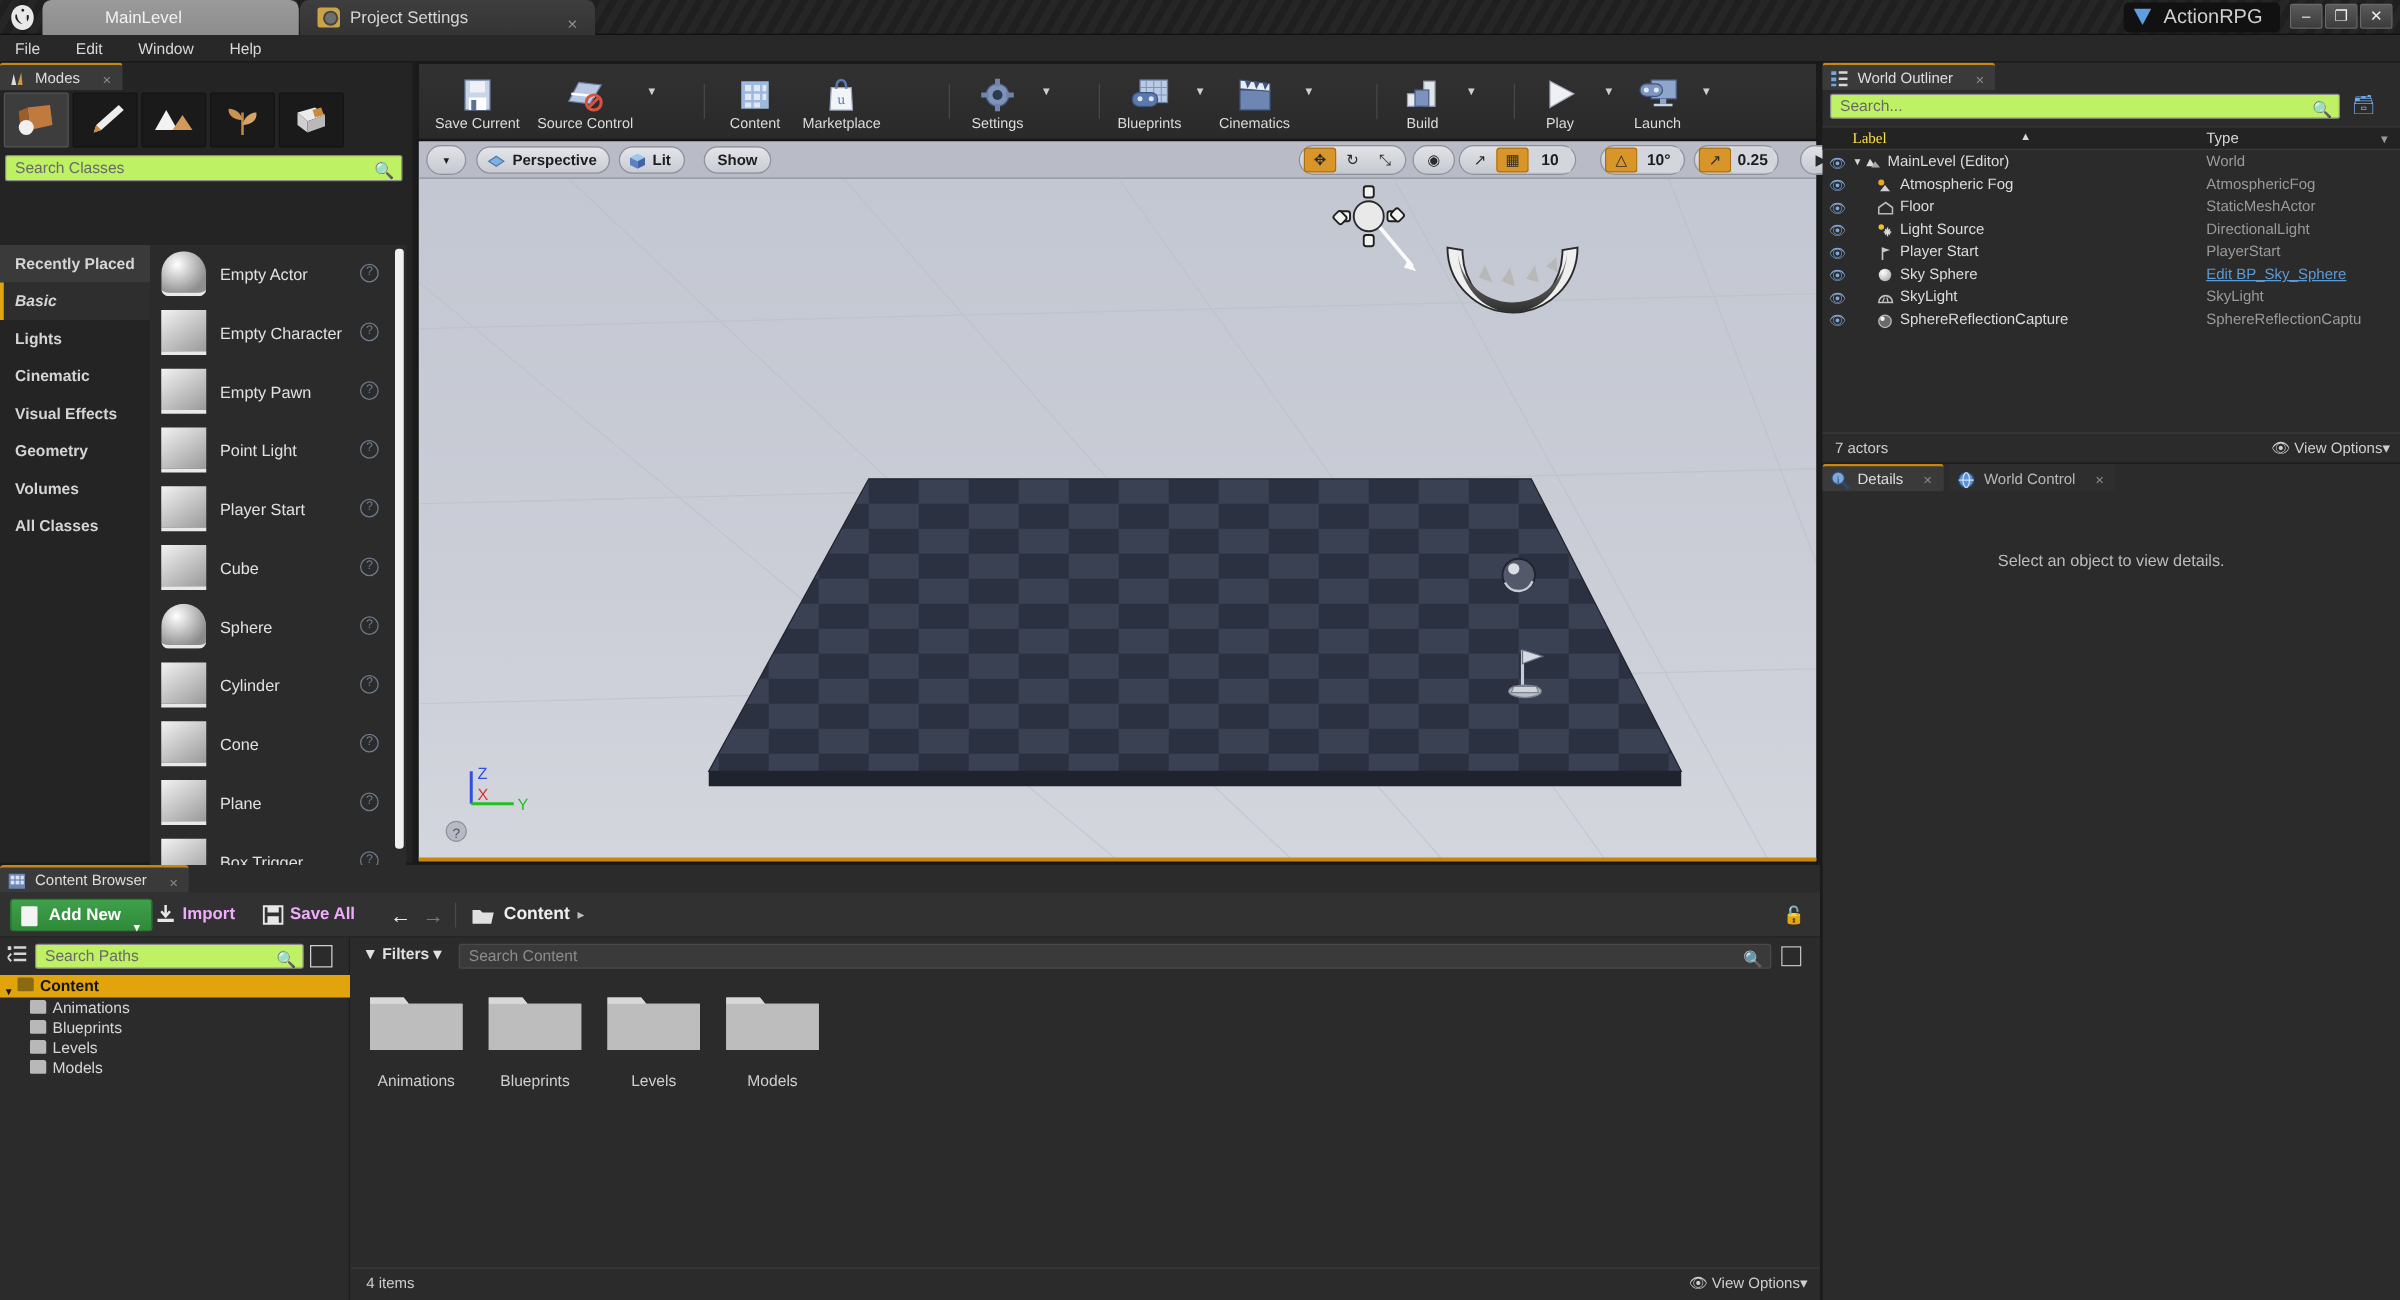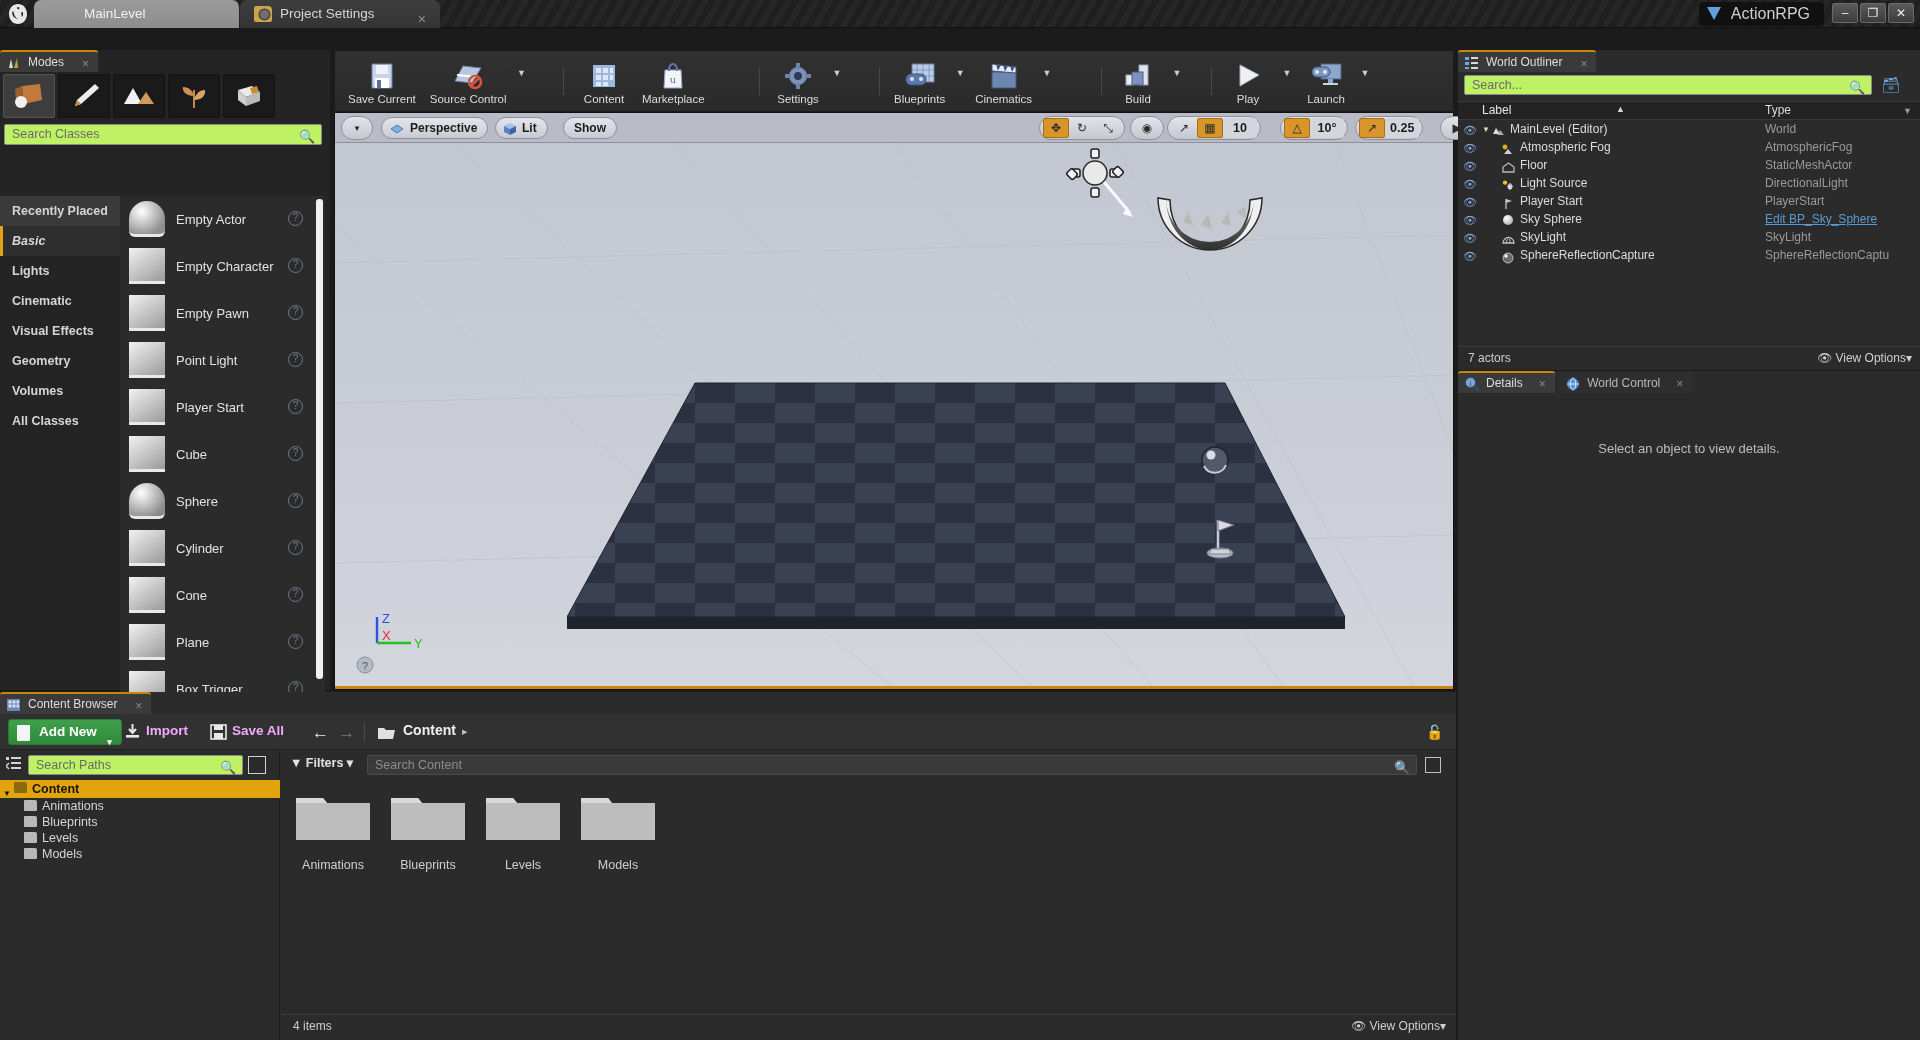--- a/index.html
+++ b/index.html
@@ -23,21 +23,21 @@
     color:#e6e6e6; font-size:22px; text-align:center; line-height:24px;
     font-family:"DejaVu Serif", serif; font-weight:bold;
   }
   .tab-main {
     position:absolute; left:34px; top:0; width:205px; height:28px;
     background: linear-gradient(#9a9a9a, #8d8d8d);
     border-radius: 7px 7px 0 0;
     color:#f2f2f2; font-size:13.5px; line-height:28px; padding-left:50px;
   }
   .tab-proj {
-    position:absolute; left:240px; top:0; width:200px; height:28px;
+    position:absolute; left:240px; top:0; width:236px; height:28px;
     background: linear-gradient(#3e3e3e, #343434);
     border-radius: 7px 7px 0 0;
     color:#d6d6d6; font-size:13.5px; line-height:28px; padding-left:40px;
   }
   .tab-proj .tabicon {
     position:absolute; left:14px; top:6px; width:18px; height:16px;
     background:#caa34a; border-radius:2px 4px 2px 2px;
   }
   .tab-proj .tabicon:after{
     content:""; position:absolute; left:6px; top:4px; width:9px; height:9px;
@@ -209,21 +209,21 @@
     position:absolute; left:6px; top:25px; width:408px; height:20px;
   }
   .out-plus {
     position:absolute; left:422px; top:25px; width:22px; height:20px;
     color:#6fa8e0; font-size:15px; text-align:center; line-height:19px;
   }
   .out-head {
     position:absolute; left:0; top:51px; width:462px; height:19px;
     background:#232323; border-top:1px solid #3a3a3a; border-bottom:1px solid #3a3a3a;
   }
-  .out-head .lab { position:absolute; left:24px; top:1px; color:#e5e5e5; font-size:12px;}
+  .out-head .lab { position:absolute; left:24px; top:1px; color:#fde047; font-size:12px;font-family:Liberation Serif, serif;}
   .out-head .typ { position:absolute; left:307px; top:1px; color:#d8d8d8; font-size:12px;}
   .out-row { position:relative; height:18px; }
   .out-row .eye {
     position:absolute; left:5px; top:3px; width:14px; height:12px;
     color:#7fa8d8; font-size:11px;
   }
   .out-row .rlab { position:absolute; top:1px; color:#dcdcdc; font-size:12px; }
   .out-row .rtyp { position:absolute; left:307px; top:1px; color:#9a9a9a; font-size:12px; }
   .out-row .rtyp.link { color:#5b9bd5; text-decoration:underline; }
   .out-foot {
@@ -332,20 +332,26 @@
       <span class="gem"></span>
       <span>ActionRPG</span>
     </div>
     <div class="wbtns">
       <div class="wbtn">–</div>
       <div class="wbtn">❐</div>
       <div class="wbtn">✕</div>
     </div>
   </div>
 
+  <div class="menubar">
+    <span class="menuitem">File</span>
+    <span class="menuitem">Edit</span>
+    <span class="menuitem">Window</span>
+    <span class="menuitem">Help</span>
+  </div>
 
   <div class="modes-panel">
     <div class="paneltab">
       <span class="picon">
         <svg width="15" height="14" viewBox="0 0 15 14">
             <path d="M3 12 L5 3 L7 12 Z" fill="#dcdcdc"></path>
             <path d="M8 12 L11 2 L12 12 Z" fill="#c89a4a"></path>
           </svg>
       </span>
       <span>Modes</span>

